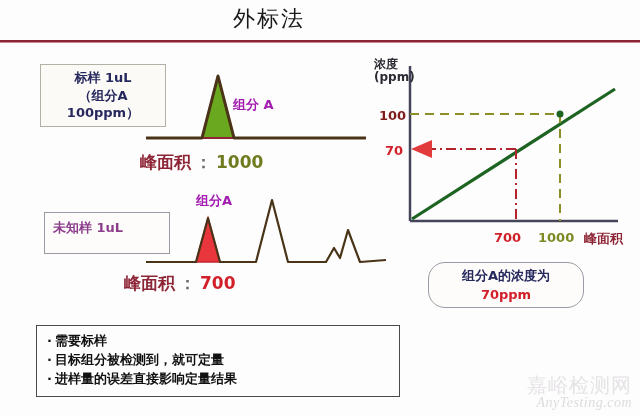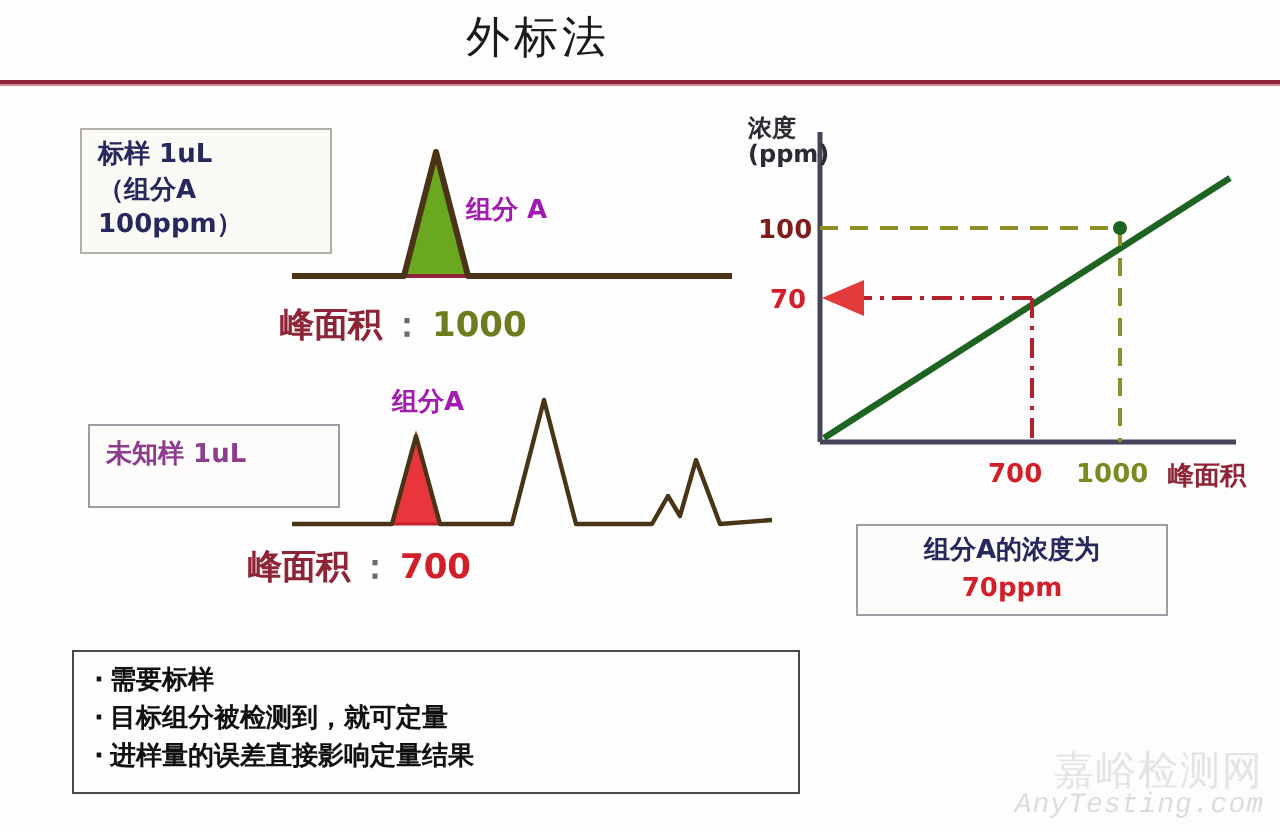--- a/index.html
+++ b/index.html
@@ -55,36 +55,38 @@
     font-size: 13px;
     font-weight: bold;
     font-family: "DejaVu Sans", "Liberation Sans", sans-serif;
   }
   #std-sample-box {
     left: 40px; top: 64px;
     width: 126px;
     color: #27285e;
     border-color: #b3b0a6;
     background: #fbfaf6;
+    text-align: center;
   }
   #unknown-sample-box {
     left: 44px; top: 212px;
     width: 126px;
     color: #8c3d8c;
     border-color: #9b9ba6;
     background: #fdfcfa;
     padding-top: 6px; padding-bottom: 16px;
   }
   #result-box {
     left: 428px; top: 262px;
     width: 156px;
     text-align: center;
     color: #27285e;
     border-color: #9b9ba6;
     background: #fdfcfa;
+    border-radius: 17px;
   }
   #result-box .result-value {
     color: #d2202a;
     display: block;
     margin-top: 1px;
   }
 
   
   .chromatogram { position: absolute; }
   #chrom-std { left: 146px; top: 70px; width: 220px; height: 78px; }
@@ -178,21 +180,21 @@
     letter-spacing: 1px;
     line-height: 1;
     font-family: "DejaVu Sans", "Liberation Sans", sans-serif;
   }
   #watermark .wm-en {
     font-size: 14px;
     color: #dedbde;
     font-style: italic;
     letter-spacing: 0.5px;
     line-height: 1.2;
-    font-family: Liberation Mono, monospace;
+    font-family: Liberation Serif, serif;
   }
 </style>
 </head>
 <body>
 
 <div id="slide">
 
   <div class="title">外标法</div>
   <div class="title-rule"></div>
   <div class="title-rule thin"></div>

